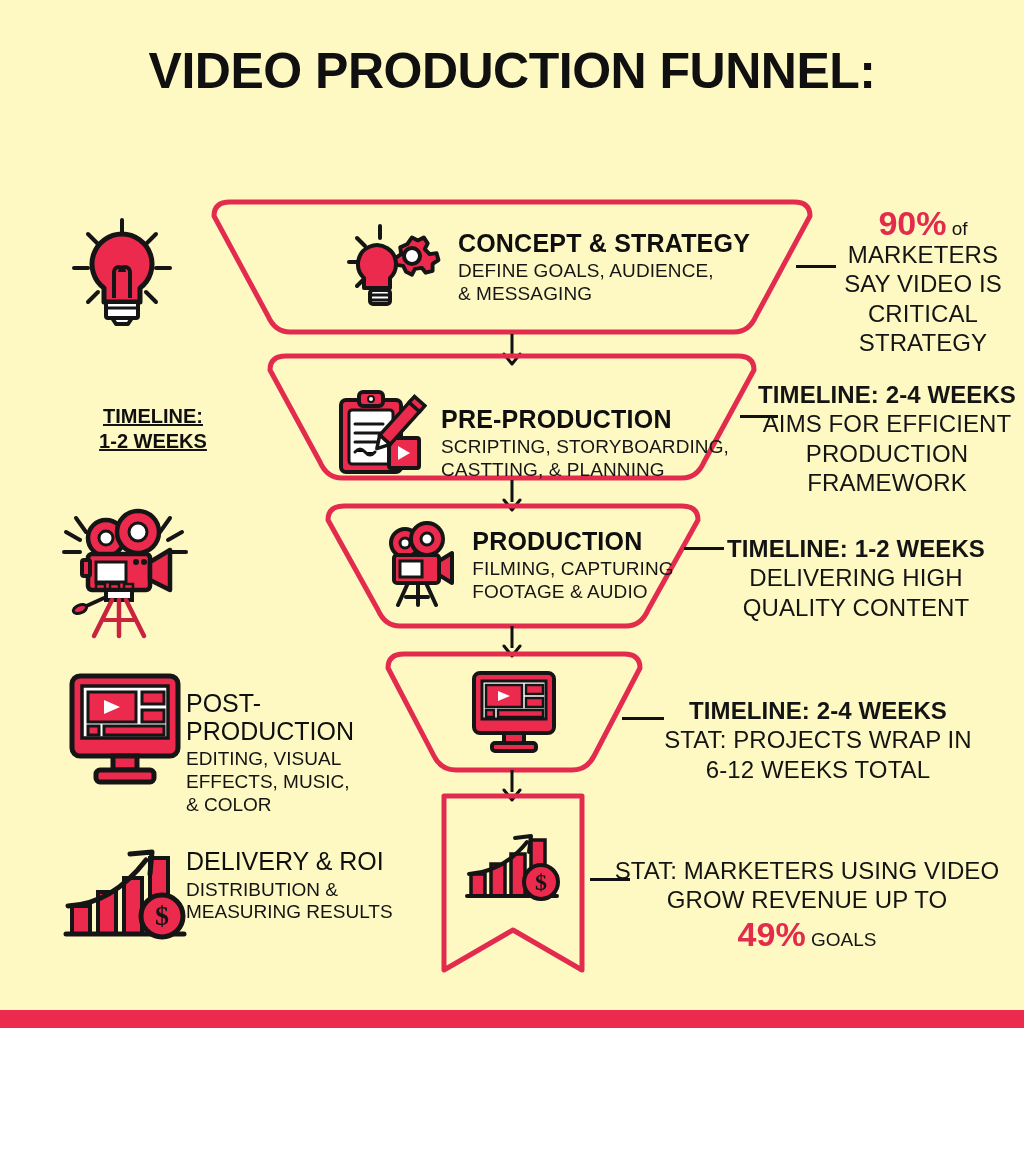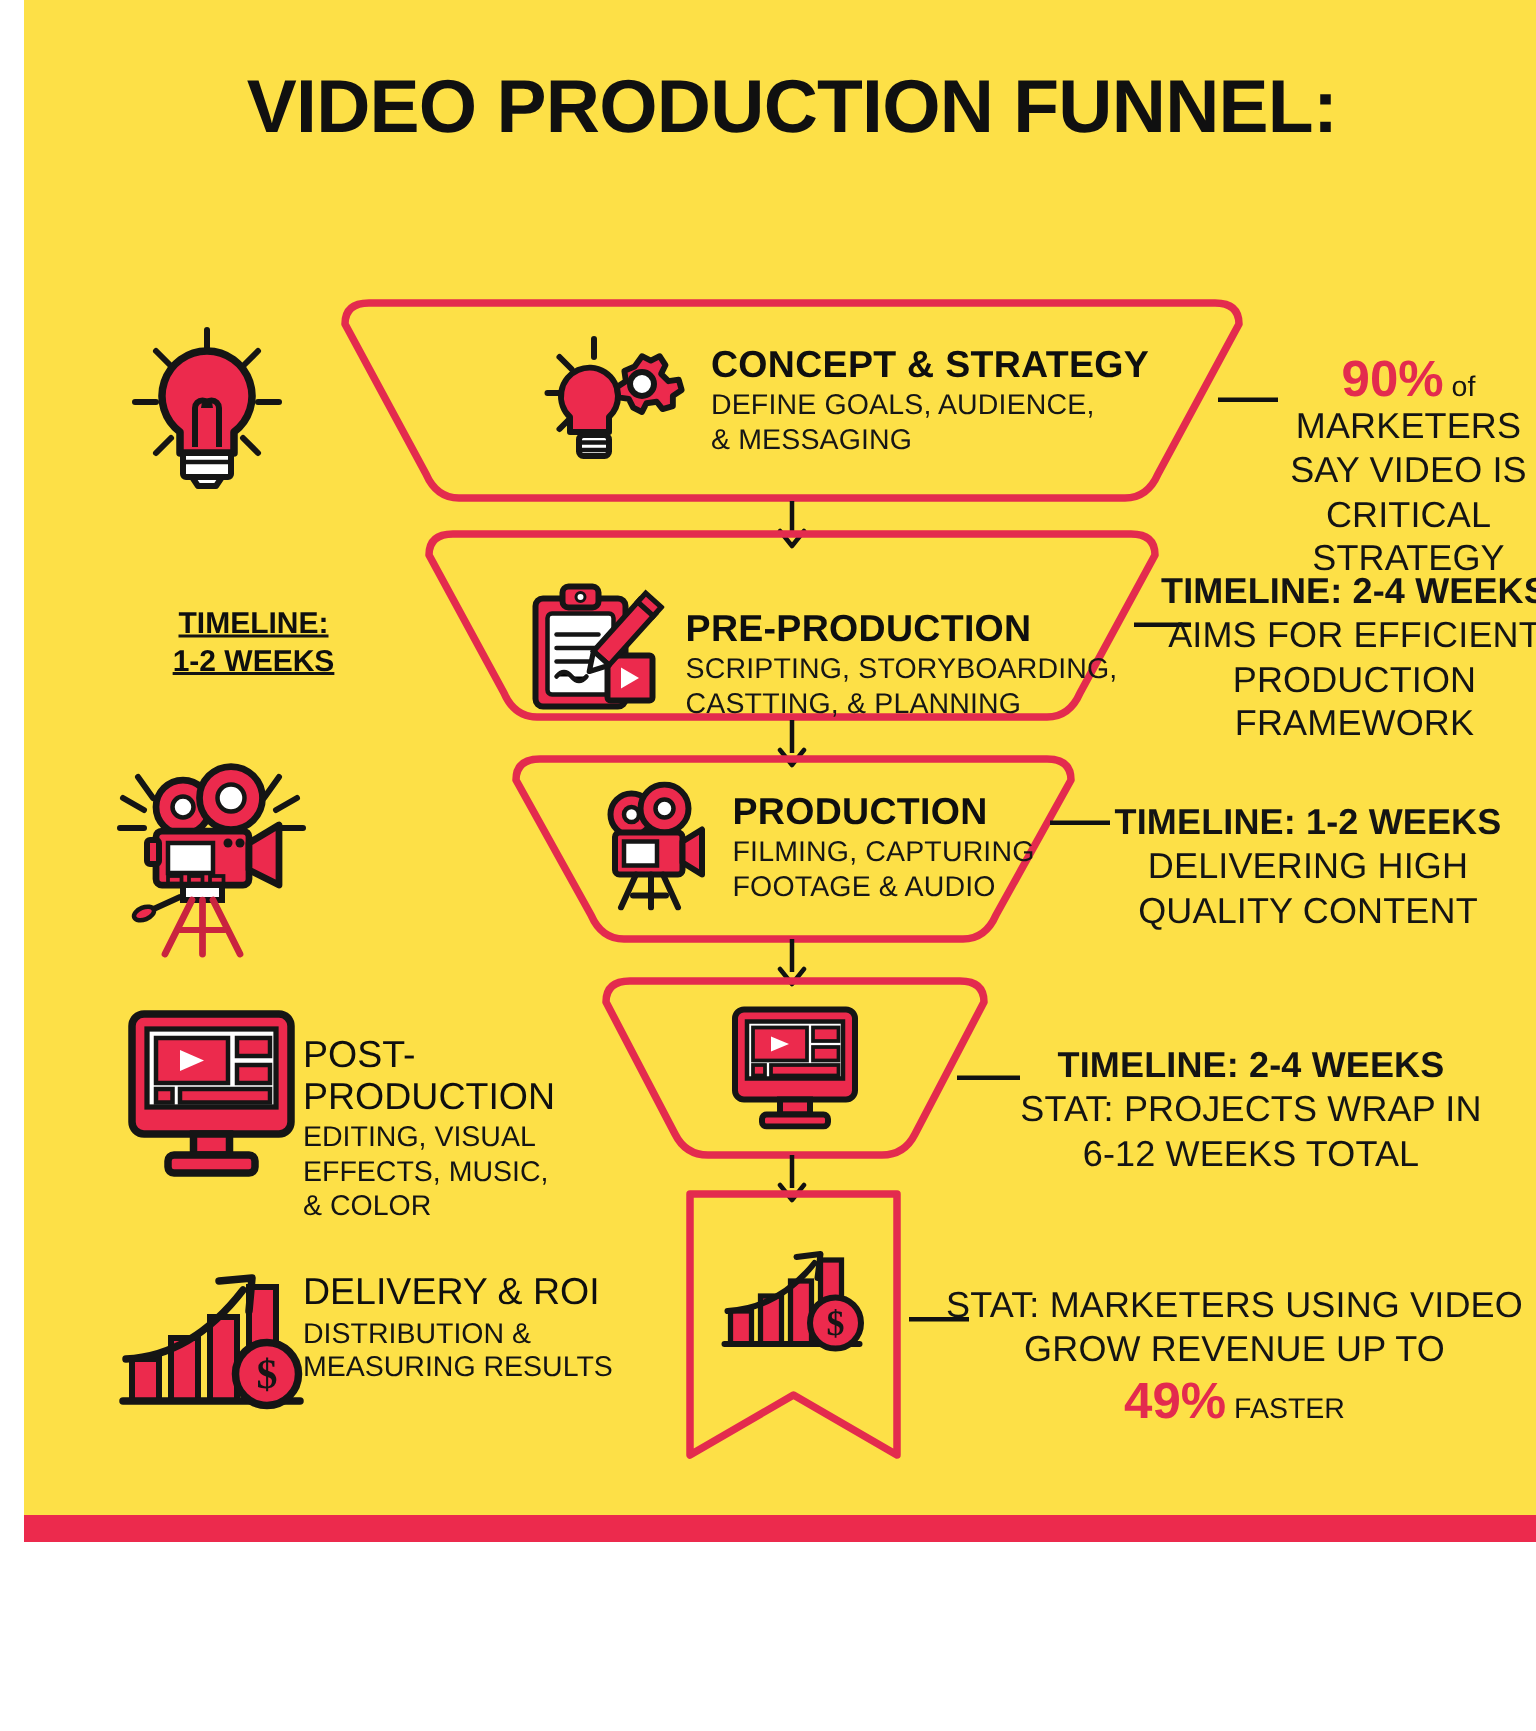--- a/index.html
+++ b/index.html
@@ -5,21 +5,21 @@
   html,body{margin:0;padding:0;}
   body{
     width:1024px;height:1154px;
     background:#ffffff;
     font-family:"Liberation Sans", sans-serif;
     color:#141414;
     position:relative;
     overflow:hidden;
     -webkit-font-smoothing:antialiased;
   }
-  .page{position:absolute;inset:0;background:#fde047;margin-left:16px;}
+  .page{position:absolute;inset:0;background:#fef9c3;}
 
   
   .title-block{position:absolute;left:0;top:46px;width:1024px;text-align:center;}
   .title-line1{
     font-size:50px;font-weight:bold;letter-spacing:-0.5px;
     line-height:1.0;color:#101010;margin:0;
     font-stretch:condensed;
   }
   .title-line2{
     font-size:46px;font-weight:400;letter-spacing:0.5px;
@@ -243,21 +243,21 @@
     </div>
 
     <div class="connector" style="left:796px;top:75px;width:40px;"></div>
     <div class="connector" style="left:740px;top:225px;width:38px;"></div>
     <div class="connector" style="left:684px;top:357px;width:40px;"></div>
     <div class="connector" style="left:622px;top:527px;width:42px;"></div>
     <div class="connector" style="left:590px;top:688px;width:40px;"></div>
 
   </div>
 
-  <div class="side side-right" style="left:828px;top:236px;width:190px;">
+  <div class="side side-right" style="left:828px;top:206px;width:190px;">
     <div>
       <span class="stat-big">90%</span><span class="stat-small"> of</span>
     </div>
     <div class="stat-line">MARKETERS
 SAY VIDEO IS
 CRITICAL STRATEGY</div>
   </div>
 
   <div class="side side-right" style="left:756px;top:380px;width:262px;">
     <div class="stat-line bold">TIMELINE: 2-4 WEEKS</div>
@@ -275,21 +275,21 @@
   <div class="side side-right" style="left:648px;top:696px;width:340px;">
     <div class="stat-line bold">TIMELINE: 2-4 WEEKS</div>
     <div class="stat-line">STAT: PROJECTS WRAP IN
 6-12 WEEKS TOTAL</div>
   </div>
 
   <div class="side side-right" style="left:612px;top:856px;width:390px;">
     <div class="stat-line">STAT: MARKETERS USING VIDEO
 GROW REVENUE UP TO</div>
     <div style="margin-top:2px;">
-      <span class="stat-big">49%</span><span class="stat-small"> FASTER</span>
+      <span class="stat-big">49%</span><span class="stat-small"> GOALS</span>
     </div>
   </div>
 
   <div class="side" style="left:58px;top:404px;width:190px;text-decoration:underline;">
     <div class="timeline-left">TIMELINE:
 1-2 WEEKS</div>
   </div>
 
   <div class="side side-left" style="left:186px;top:690px;width:230px;">
     <div class="side-title">POST-

